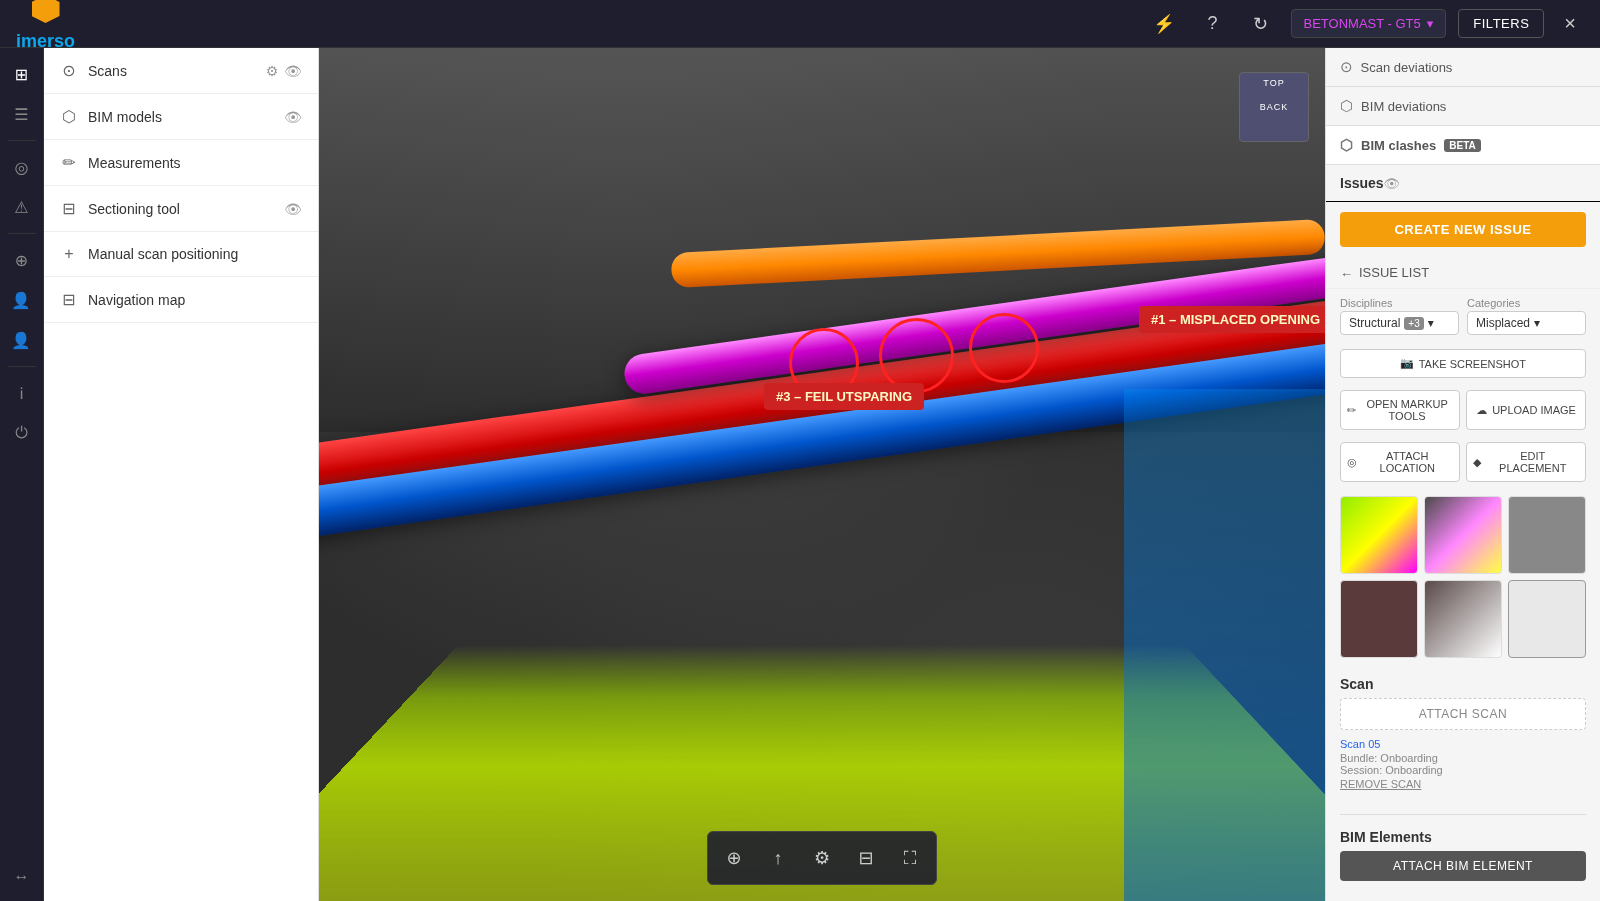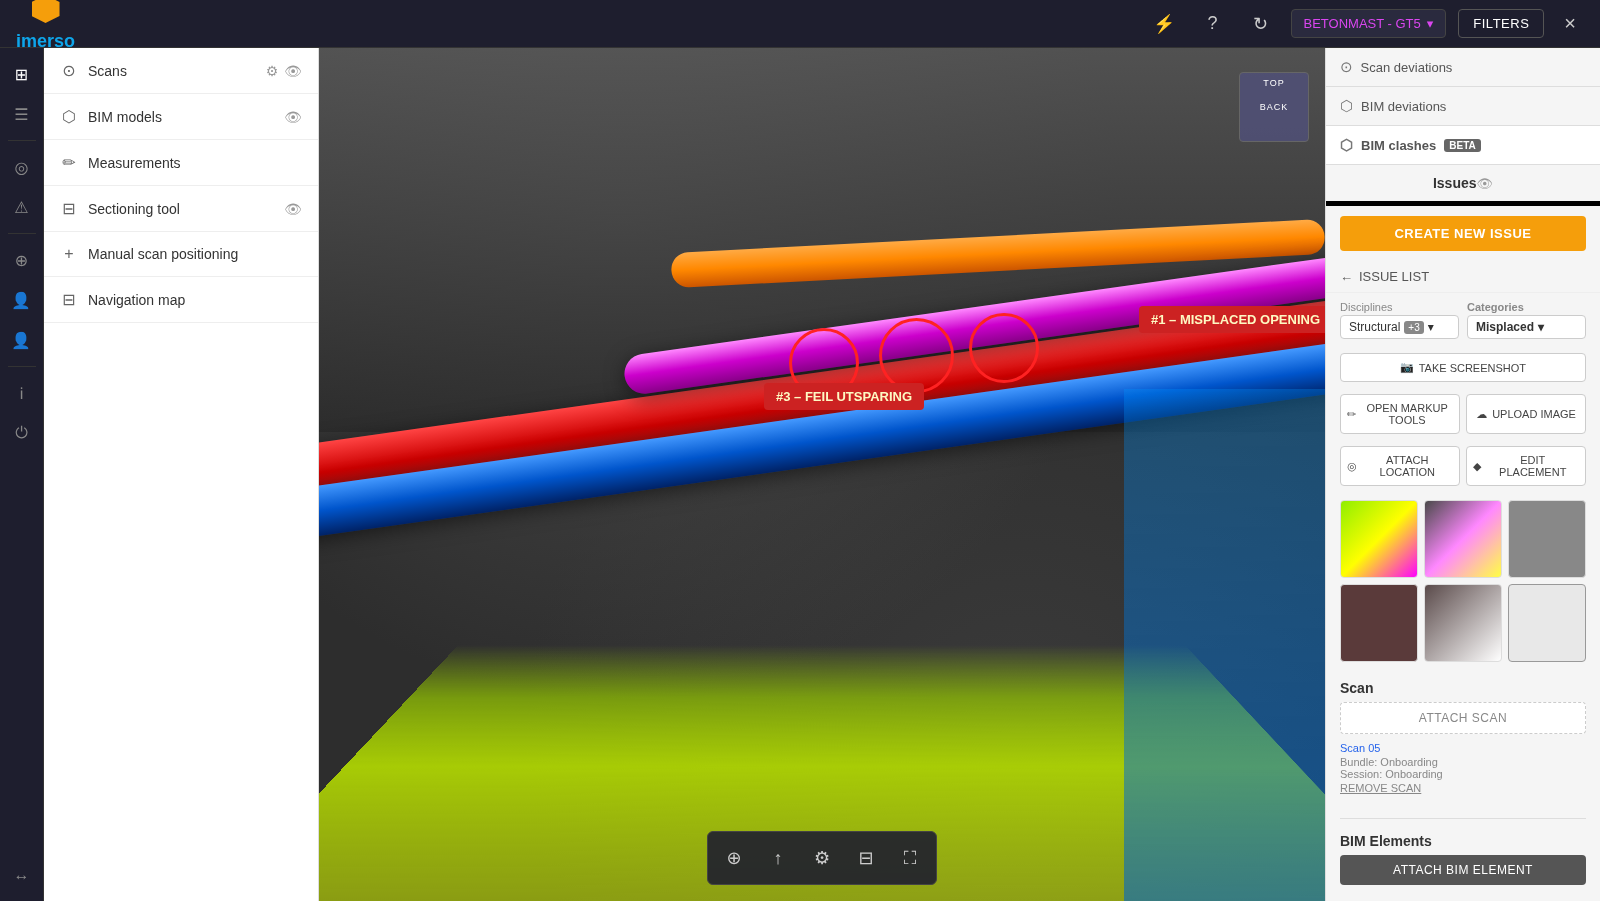--- a/index.html
+++ b/index.html
@@ -260,22 +260,22 @@
       cursor: pointer; color: #555;
     }
     .section-icon { color: #777; font-size: 15px; }
     .section-label { font-size: 13px; }
     .beta-badge {
       background: #666; color: #fff;
       font-size: 10px; padding: 1px 5px; border-radius: 3px;
     }
     .issues-header {
       padding: 10px 14px;
-      display: flex; align-items: center; justify-content: center;
-      border-bottom: 5px solid #000000; background: #f5f5f5;
+      display: flex; align-items: center; justify-content: flex-start;
+      border-bottom: 1px solid #000000; background: #f5f5f5;
     }
     .issues-title { font-weight: 600; font-size: 14px; }
     .create-issue-btn {
       width: calc(100% - 28px);
       margin: 10px 14px;
       background: #f59e0b;
       color: #fff;
       border: none;
       padding: 10px;
       font-size: 13px;
@@ -503,21 +503,21 @@
 
     <div class="disciplines-row">
       <div style="flex:1;">
         <div class="disciplines-label">Disciplines</div>
         <div class="discipline-select">
           <span>Structural</span>
           <span style="background:#888;color:#fff;font-size:10px;padding:1px 4px;border-radius:3px;">+3</span>
           <span>▾</span>
         </div>
       </div>
-      <div style="flex:1;font-weight:bold;">
+      <div style="flex:1;">
         <div class="categories-label">Categories</div>
         <div class="category-select">
           <span>Misplaced</span>
           <span>▾</span>
         </div>
       </div>
     </div>
 
     <div class="action-row">
       <button class="action-btn">

